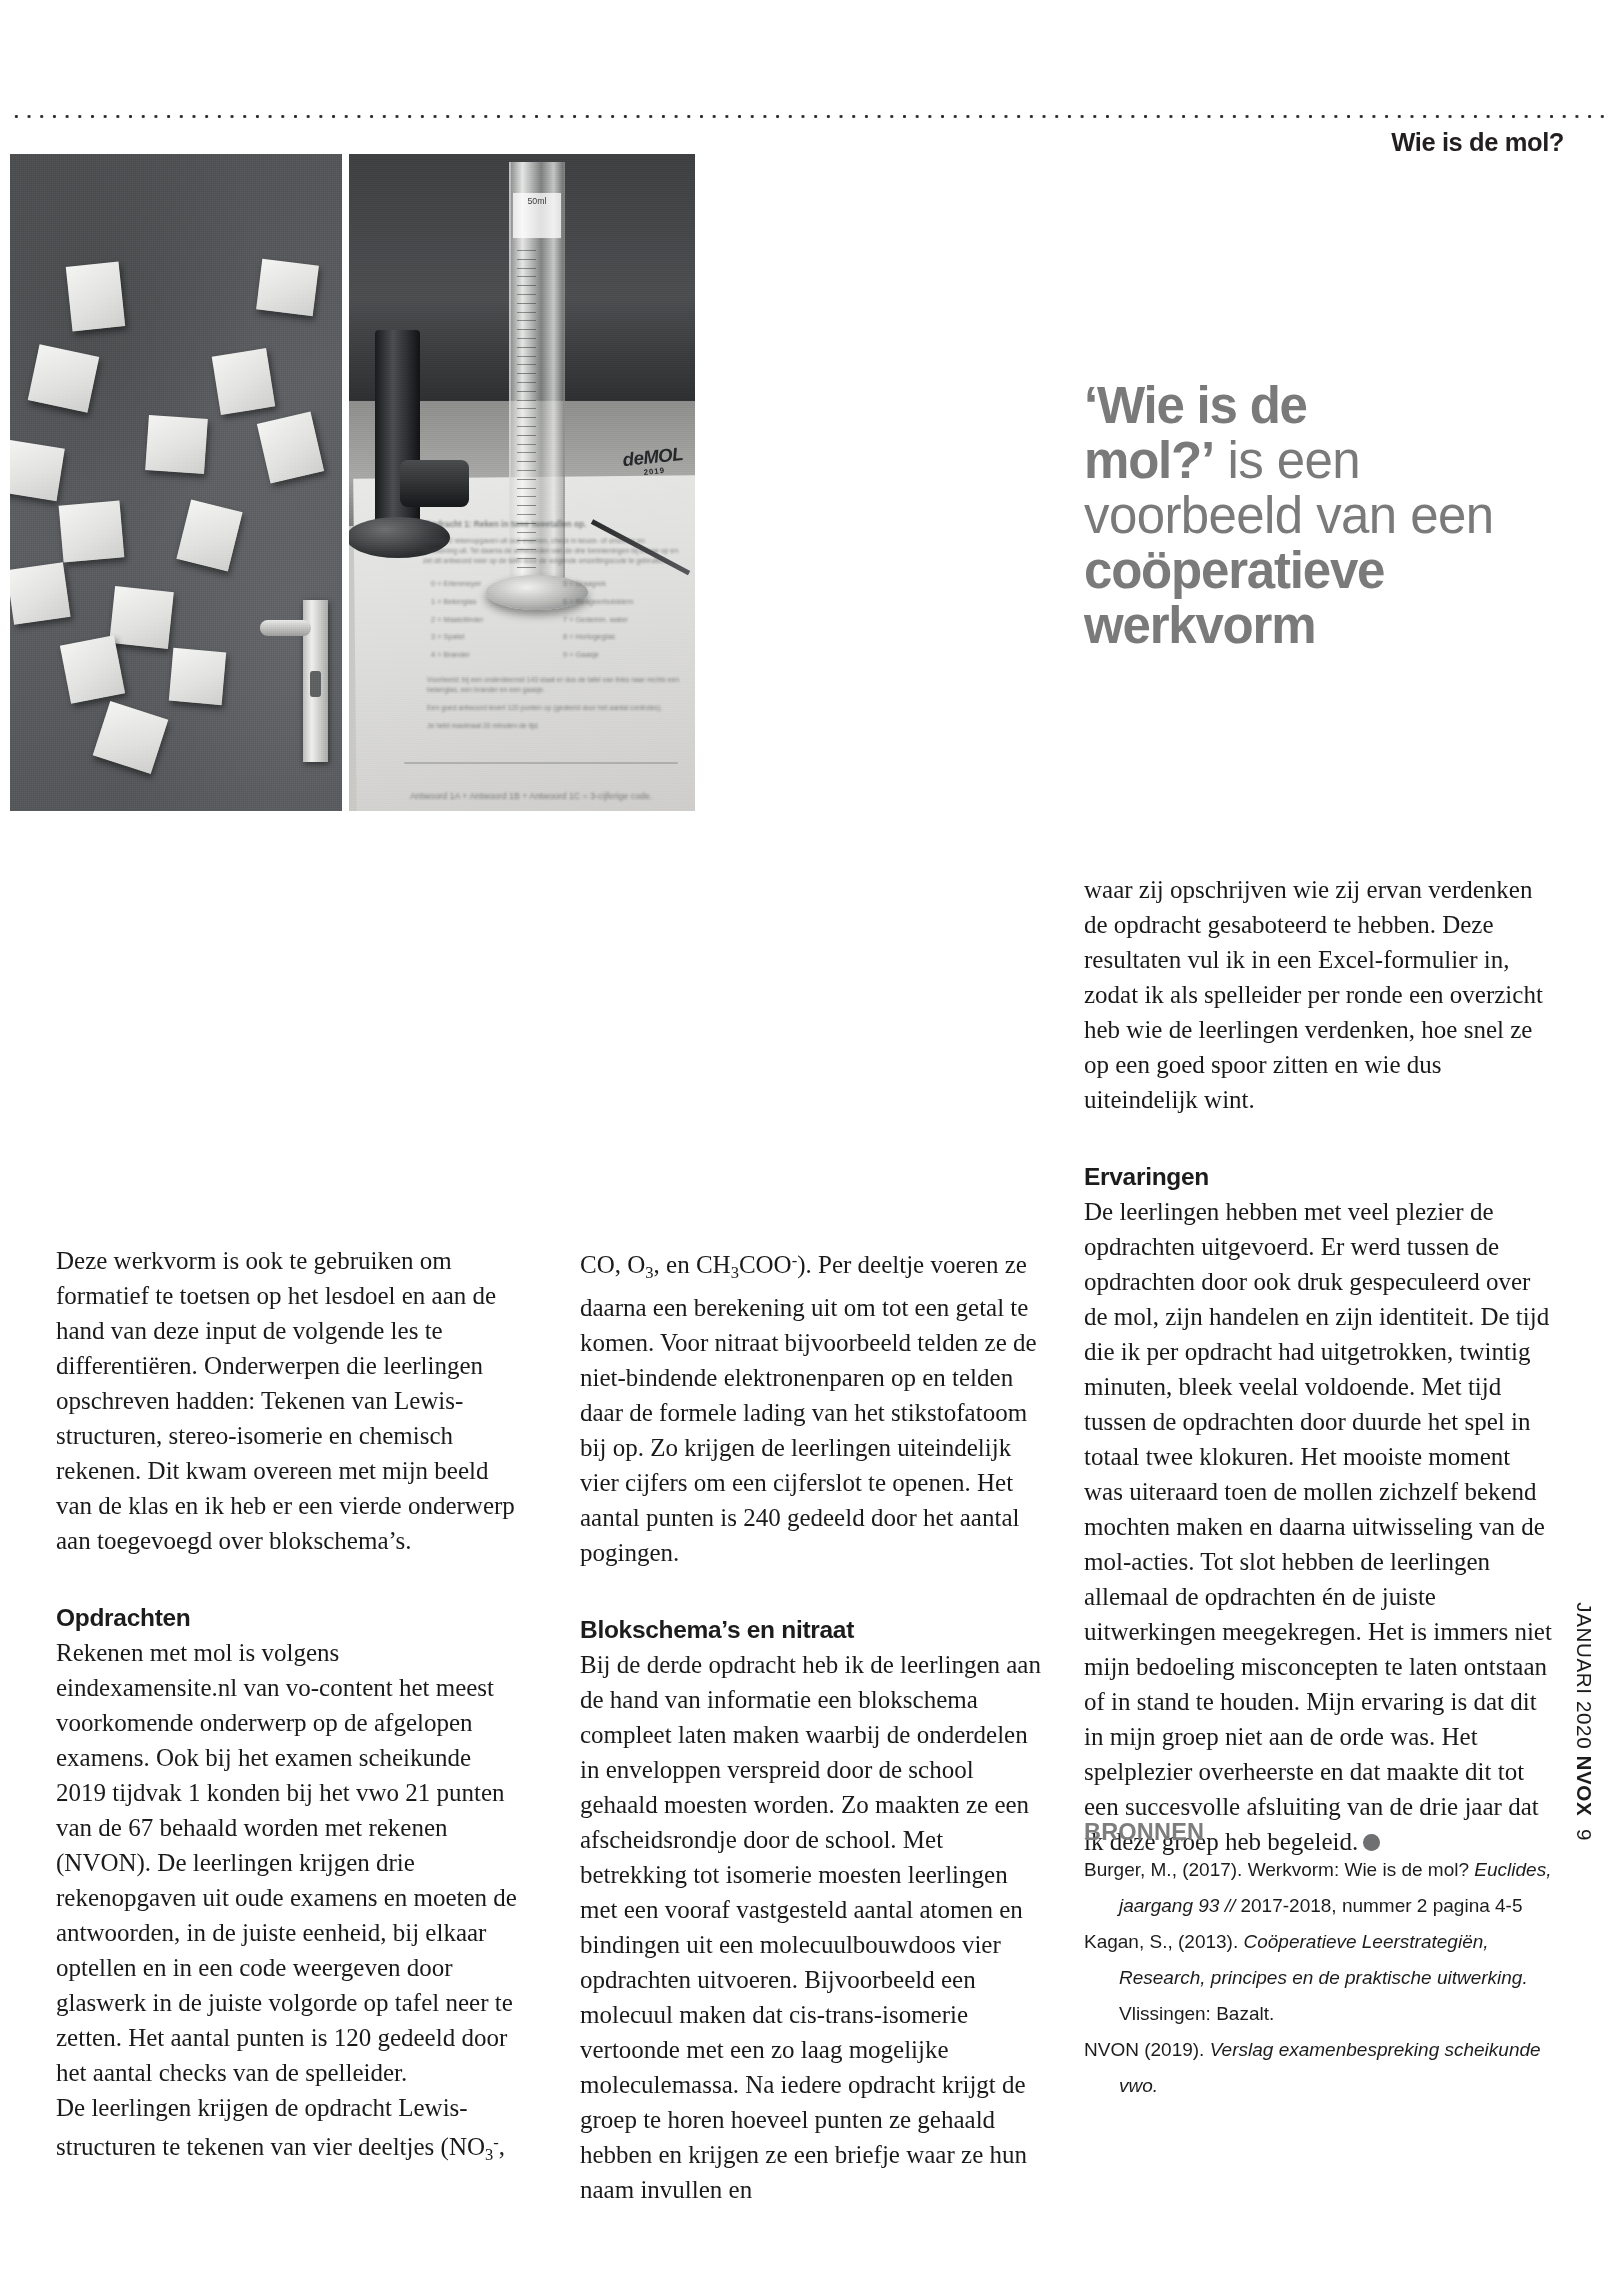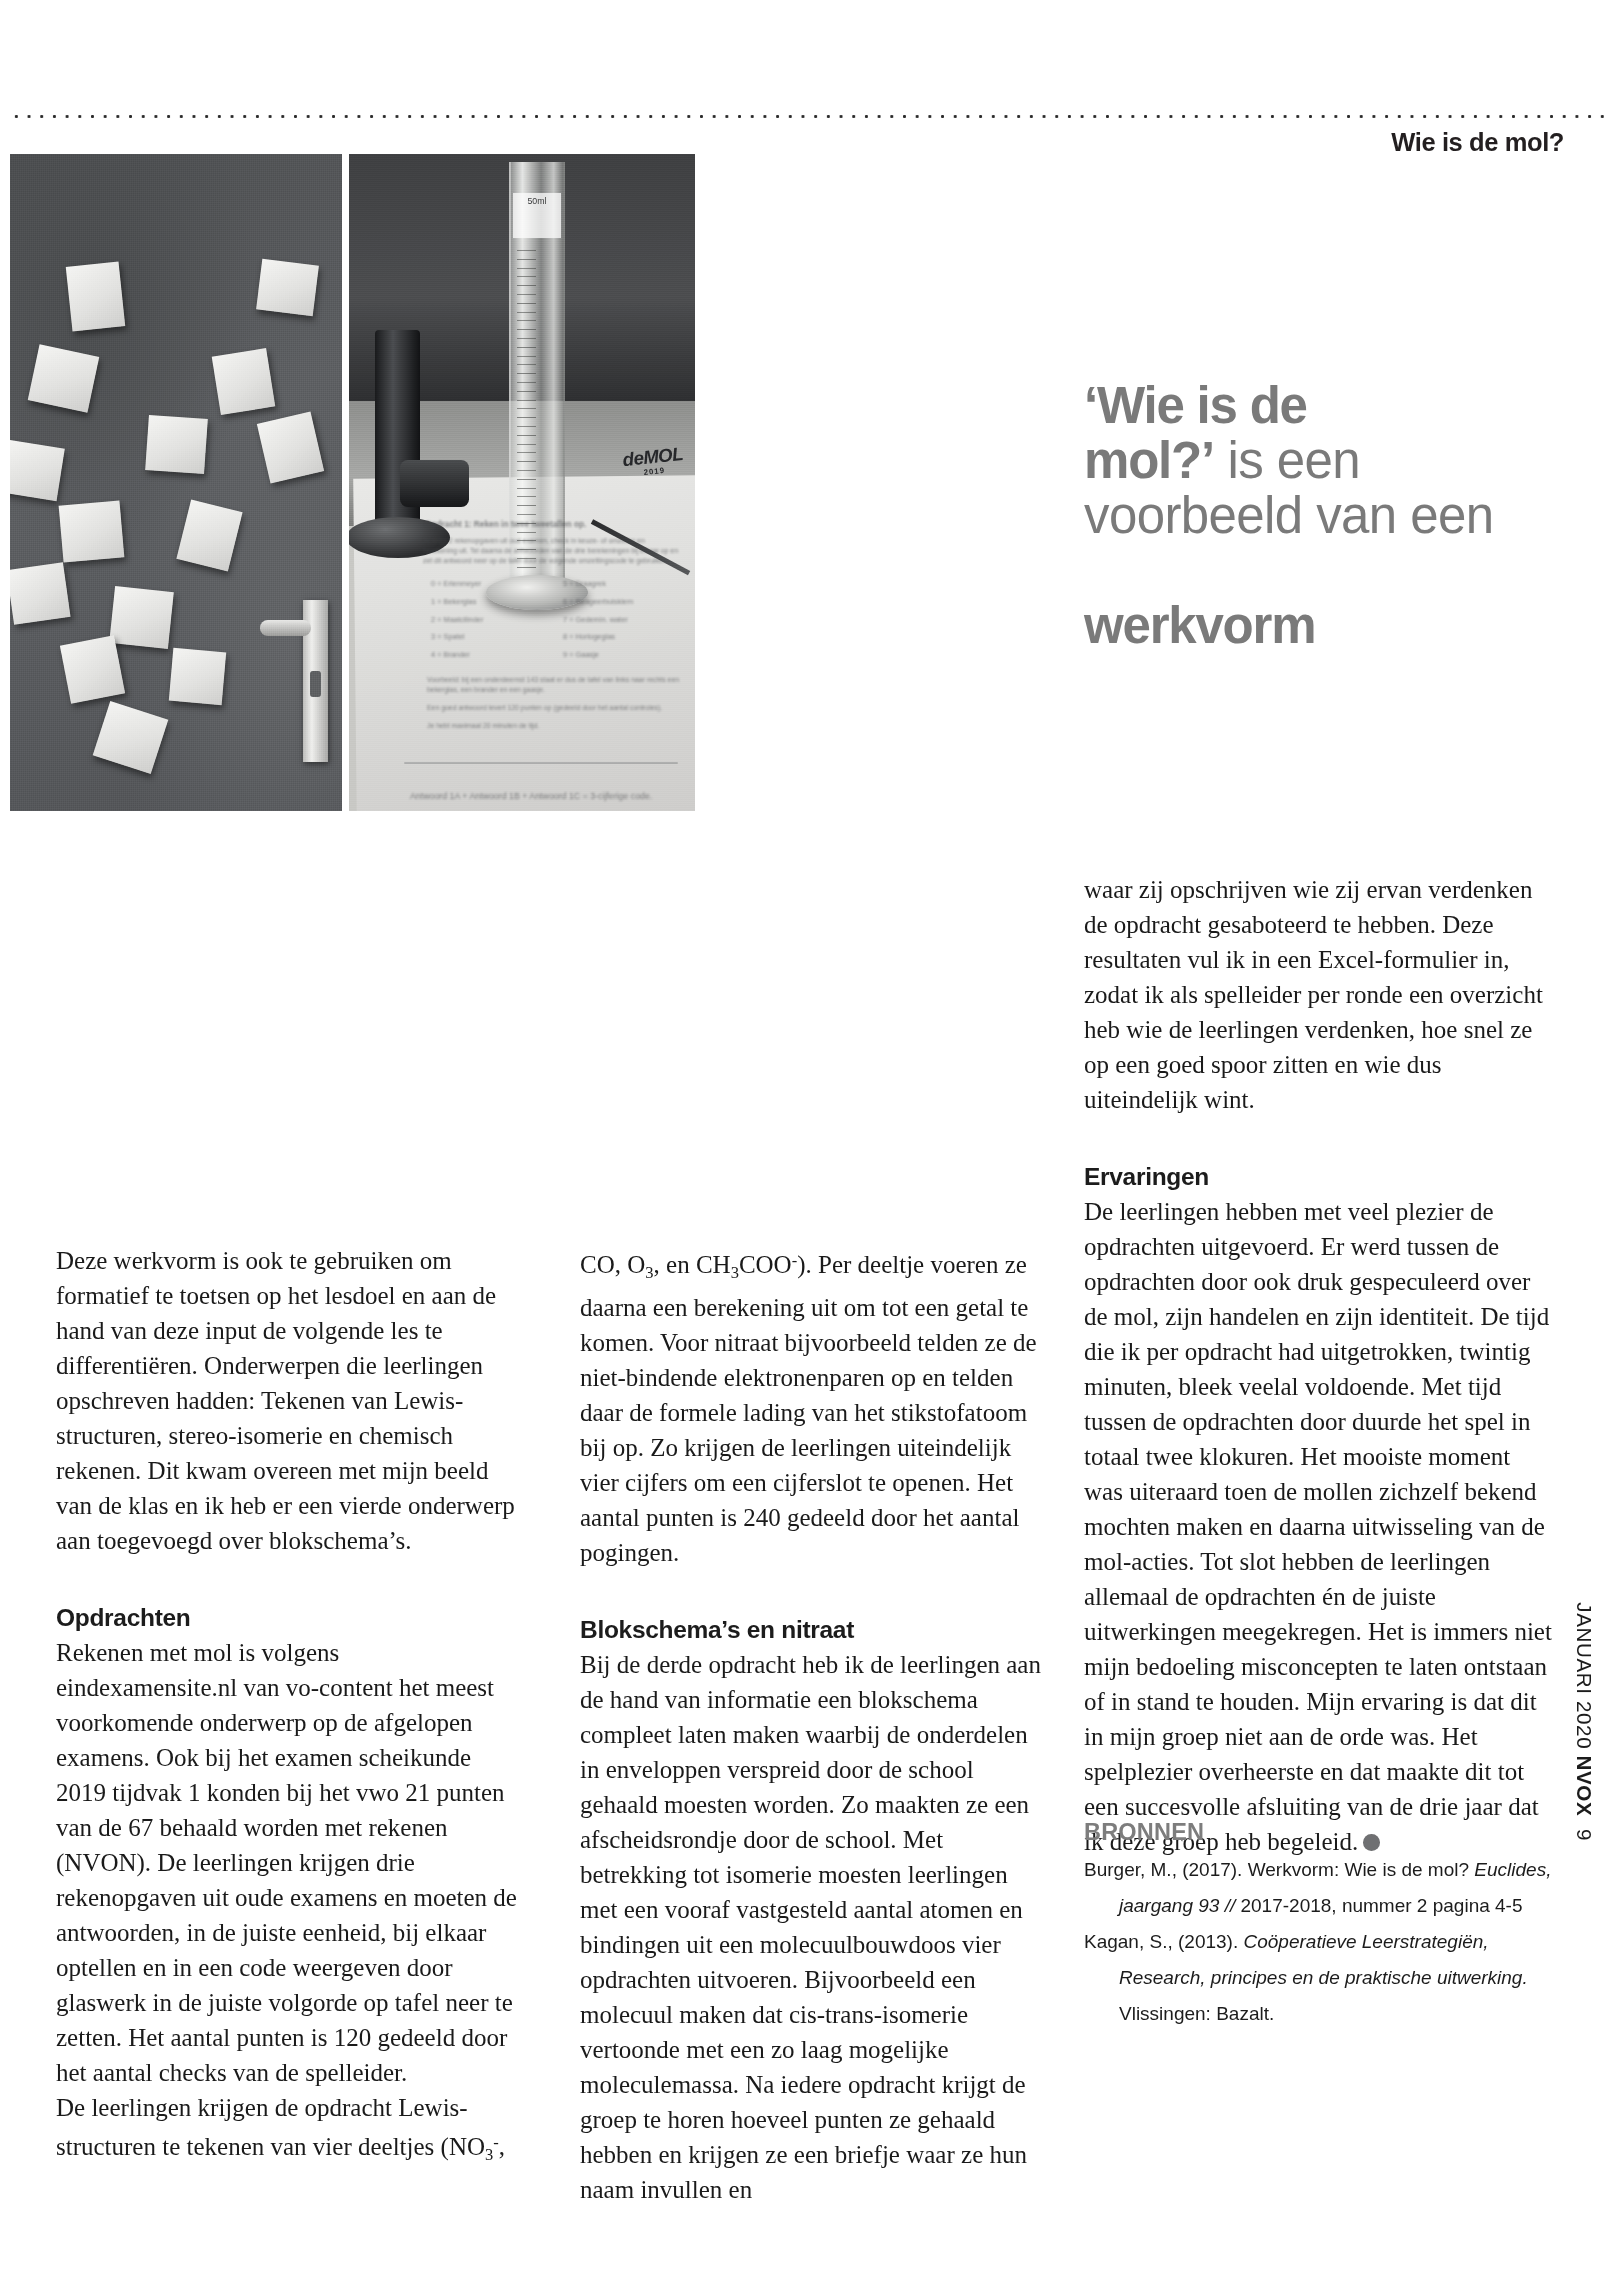--- a/index.html
+++ b/index.html
@@ -406,21 +406,21 @@
 
   <div class="ws-blur-text" style="left:61px; top:637px; font-size:8.8px;">Antwoord 1A + Antwoord 1B + Antwoord 1C =  3-cijferige code.</div>
 
   <div class="grain" style="position:absolute;inset:0;background-image:repeating-linear-gradient(0deg,rgba(255,255,255,.03) 0 1px,rgba(0,0,0,.03) 1px 2px);mix-blend-mode:overlay;"></div>
 </div>
 
 <div id="pull-quote">
   <span class="b">‘Wie is de</span><br>
   <span class="b">mol?’</span><span class="l"> is een</span><br>
   <span class="l">voorbeeld van een</span><br>
-  <br>
+  <span class="b">coöperatieve</span><br>
   <span class="b">werkvorm</span>
 </div>
 
 <div class="col" id="col-1">
   <p>Deze werkvorm is ook te gebruiken om formatief te toetsen op het lesdoel en aan de hand van deze input de volgende les te differentiëren. Onderwerpen die leerlingen opschreven hadden: Tekenen van Lewis-structuren, stereo-isomerie en chemisch rekenen. Dit kwam overeen met mijn beeld van de klas en ik heb er een vierde onderwerp aan toegevoegd over blokschema’s.</p>
   <div class="sec-head">Opdrachten</div>
   <p>Rekenen met mol is volgens eindexamensite.nl van vo-content het meest voorkomende onderwerp op de afgelopen examens. Ook bij het examen scheikunde 2019 tijdvak 1 konden bij het vwo 21 punten van de 67 behaald worden met rekenen (NVON). De leerlingen krijgen drie rekenopgaven uit oude examens en moeten de antwoorden, in de juiste eenheid, bij elkaar optellen en in een code weergeven door glaswerk in de juiste volgorde op tafel neer te zetten. Het aantal punten is 120 gedeeld door het aantal checks van de spelleider.</p>
   <p><span>De leerlingen krijgen de opdracht Lewis-structuren te tekenen van vier deeltjes (NO</span><sub>3</sub><sup>-</sup><span>,</span></p>
 </div>
 
@@ -436,18 +436,19 @@
   <p><span>De leerlingen hebben met veel plezier de opdrachten uitgevoerd. Er werd tussen de opdrachten door ook druk gespeculeerd over de mol, zijn handelen en zijn identiteit. De tijd die ik per opdracht had uitgetrokken, twintig minuten, bleek veelal voldoende. Met tijd tussen de opdrachten door duurde het spel in totaal twee klokuren. Het mooiste moment was uiteraard toen de mollen zichzelf bekend mochten maken en daarna uitwisseling van de mol-acties. Tot slot hebben de leerlingen allemaal de opdrachten én de juiste uitwerkingen meegekregen. Het is immers niet mijn bedoeling misconcepten te laten ontstaan of in stand te houden. Mijn ervaring is dat dit in mijn groep niet aan de orde was. Het spelplezier overheerste en dat maakte dit tot een succesvolle afsluiting van de drie jaar dat ik deze groep heb begeleid.</span><span class="endmark"></span></p>
 </div>
 
 <div id="bronnen">
   <div id="bronnen-title">BRONNEN</div>
 
   <div class="ref"><span>Burger, M., (2017). Werkvorm: Wie is de mol? </span><i>Euclides, jaargang 93 // </i><span>2017-2018, nummer 2 pagina 4-5</span></div>
 
   <div class="ref"><span>Kagan, S., (2013). </span><i>Coöperatieve Leerstrategiën, Research, principes en de praktische uitwerking. </i><span>Vlissingen: Bazalt.</span></div>
 
+  <div class="ref"><span>NVON (2019). </span><i>Verslag examenbespreking scheikunde vwo.</i><span></span></div>
 </div>
 
 <div id="folio">
   <span>JANUARI 2020 </span><span class="bold">NVOX</span><span>&nbsp;&nbsp;</span><span>9</span>
 </div>
 
 
 </body></html>

